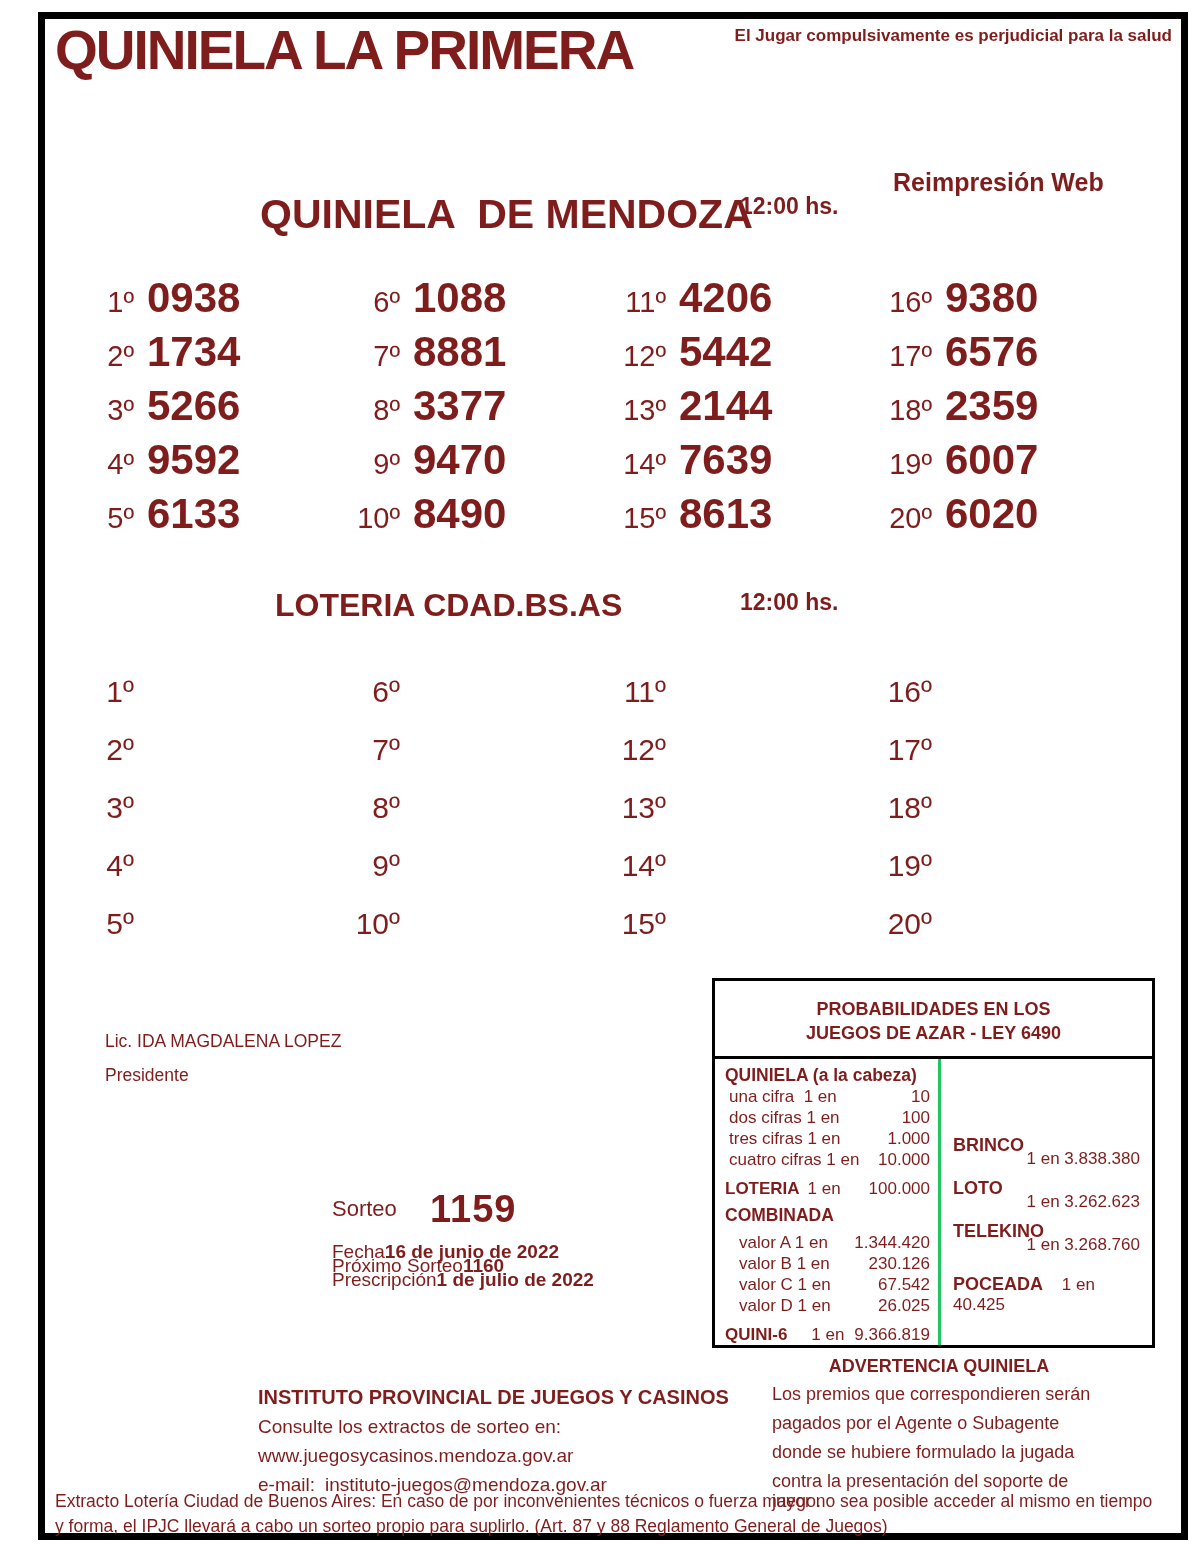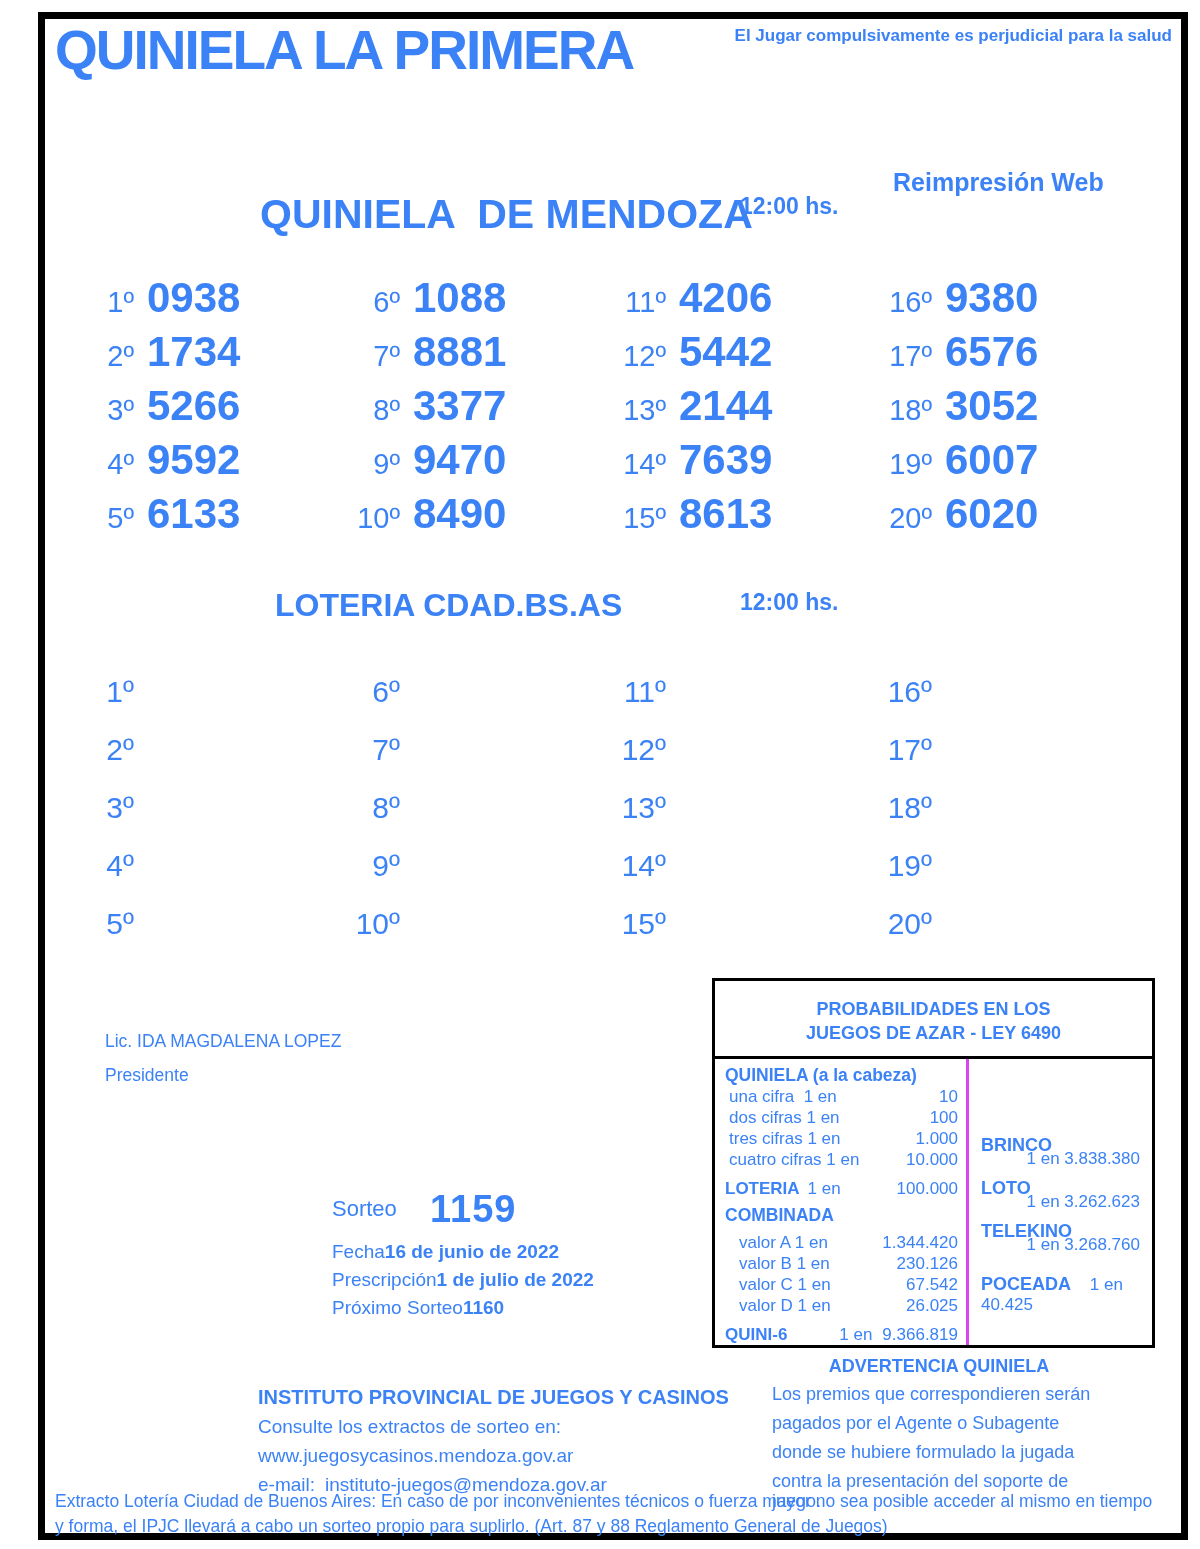--- a/index.html
+++ b/index.html
@@ -1,19 +1,19 @@
 <!DOCTYPE html>
 <html><head>
 <meta charset="utf-8">
 <style>
   * { margin:0; padding:0; box-sizing:border-box; }
   html,body { background:#fff; }
   .page {
     position:relative; width:1200px; height:1549px;
-    background:#ffffff; color:#3b82f6;
+    background:#ffffff; color:#7f1d1d;
     font-family:"Liberation Sans", sans-serif;
     overflow:hidden;
   }
   .frame {
     position:absolute; left:38px; top:12px; width:1150px; height:1528px;
     border:7px solid #000;
   }
   .abs { position:absolute; }
 
   
@@ -67,21 +67,21 @@
     left:712px; top:978px; width:443px; height:370px;
     border:3px solid #000;
   }
   .prob-head {
     height:78px; border-bottom:3px solid #000;
     text-align:center; font-weight:bold; font-size:18px;
     padding-top:16px; line-height:24px;
   }
   .prob-body { display:flex; height:286px; }
   .prob-left {
-    width:254px; border-right:3px solid #d946ef;
+    width:226px; border-right:3px solid #22c55e;
     padding:6px 8px 0 10px; font-size:17px; line-height:21px;
   }
   .prob-right { flex:1; padding:76px 12px 0 12px; font-size:17px; }
   .pheader { font-weight:bold; font-size:17.5px; }
   .prow { display:flex; justify-content:space-between; }
   .prow .lbl { white-space:pre; }
   .prow.cifra { padding-left:4px; }
   .prow.valor { padding-left:14px; }
   .row-loteria { margin-top:8px; }
   .row-combinada { margin-top:6px; }
@@ -96,21 +96,21 @@
   .pgame.inline { margin-top:19px; }
   .pgame.inline .val { display:inline; margin:0 0 0 14px; }
 
   
   .sorteo-label { left:332px; top:1196px; font-size:22px; }
   .sorteo-number { left:430px; top:1188px; font-size:38px; font-weight:bold; letter-spacing:1px; }
   .draw-row { font-size:19px; }
   .draw-row .val { font-weight:bold; margin-left:0; }
   .row-fecha { left:332px; top:1241px; }
   .row-prescripcion { left:332px; top:1269px; }
-  .row-proximo { left:332px; top:1297px; }
+  .row-proximo { left:332px; top:1255px; }
 
   
   .institute { left:258px; top:1386px; }
   .inst-name { font-size:20px; font-weight:bold; }
   .inst-line { font-size:19px; margin-top:7px; }
   .inst-line .email-val { margin-left:10px; }
 
   
   .advertencia { left:772px; top:1356px; width:334px; }
   .adv-title { font-weight:bold; font-size:18px; text-align:center; }
@@ -218,21 +218,21 @@
         <span class="num">9380</span>
       </div>
 
       <div class="result-cell">
         <span class="pos">17º</span>
         <span class="num">6576</span>
       </div>
 
       <div class="result-cell">
         <span class="pos">18º</span>
-        <span class="num">3052</span>
+        <span class="num">2359</span>
       </div>
 
       <div class="result-cell">
         <span class="pos">19º</span>
         <span class="num">6007</span>
       </div>
 
       <div class="result-cell">
         <span class="pos">20º</span>
         <span class="num">6020</span>

